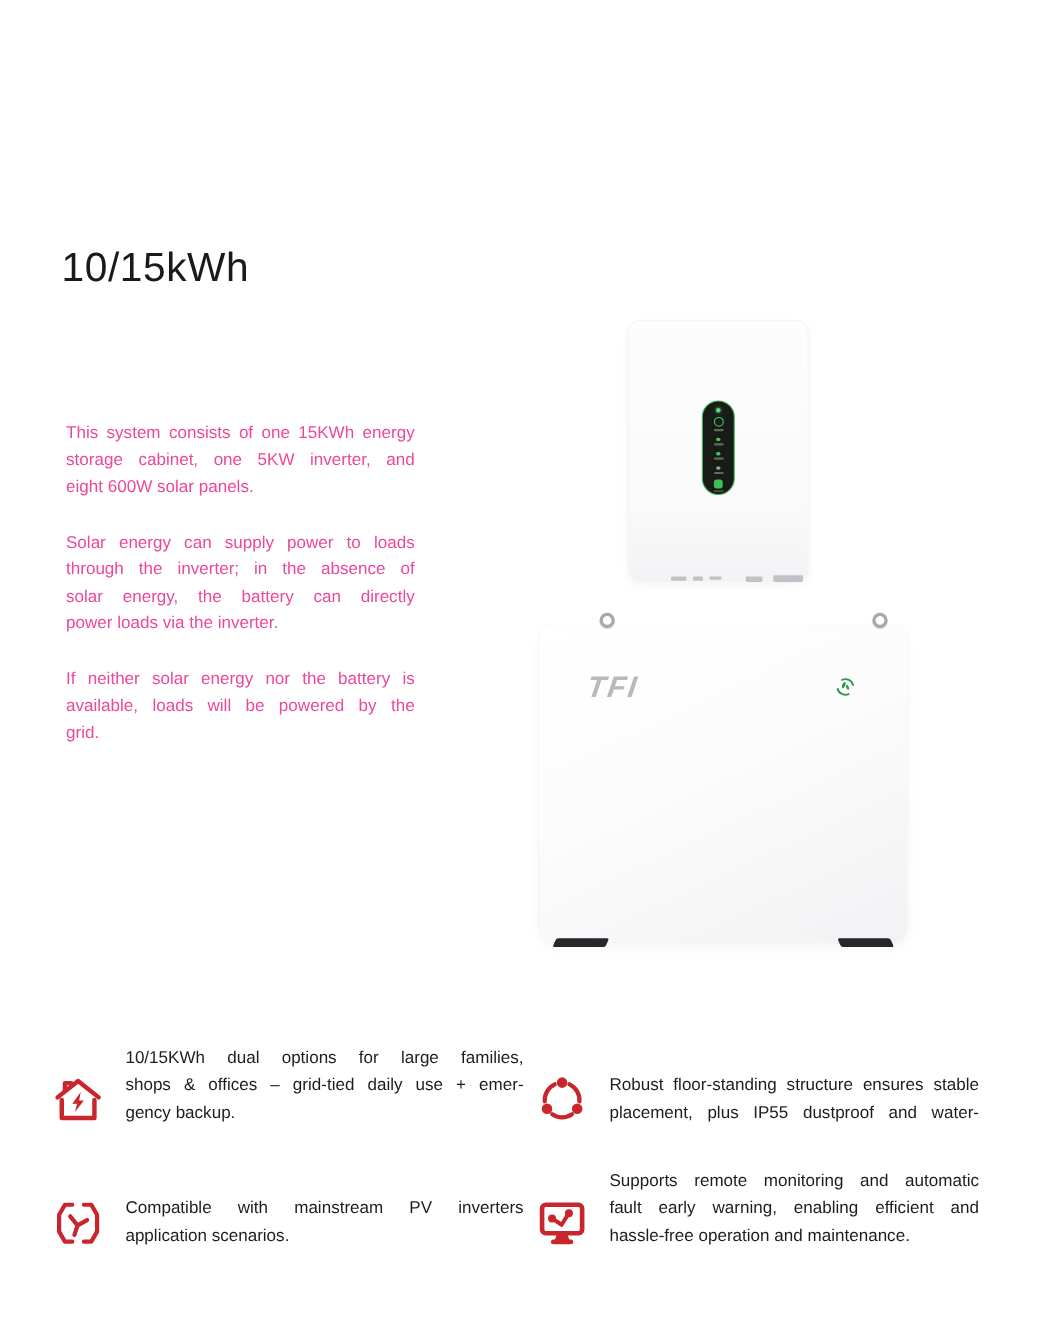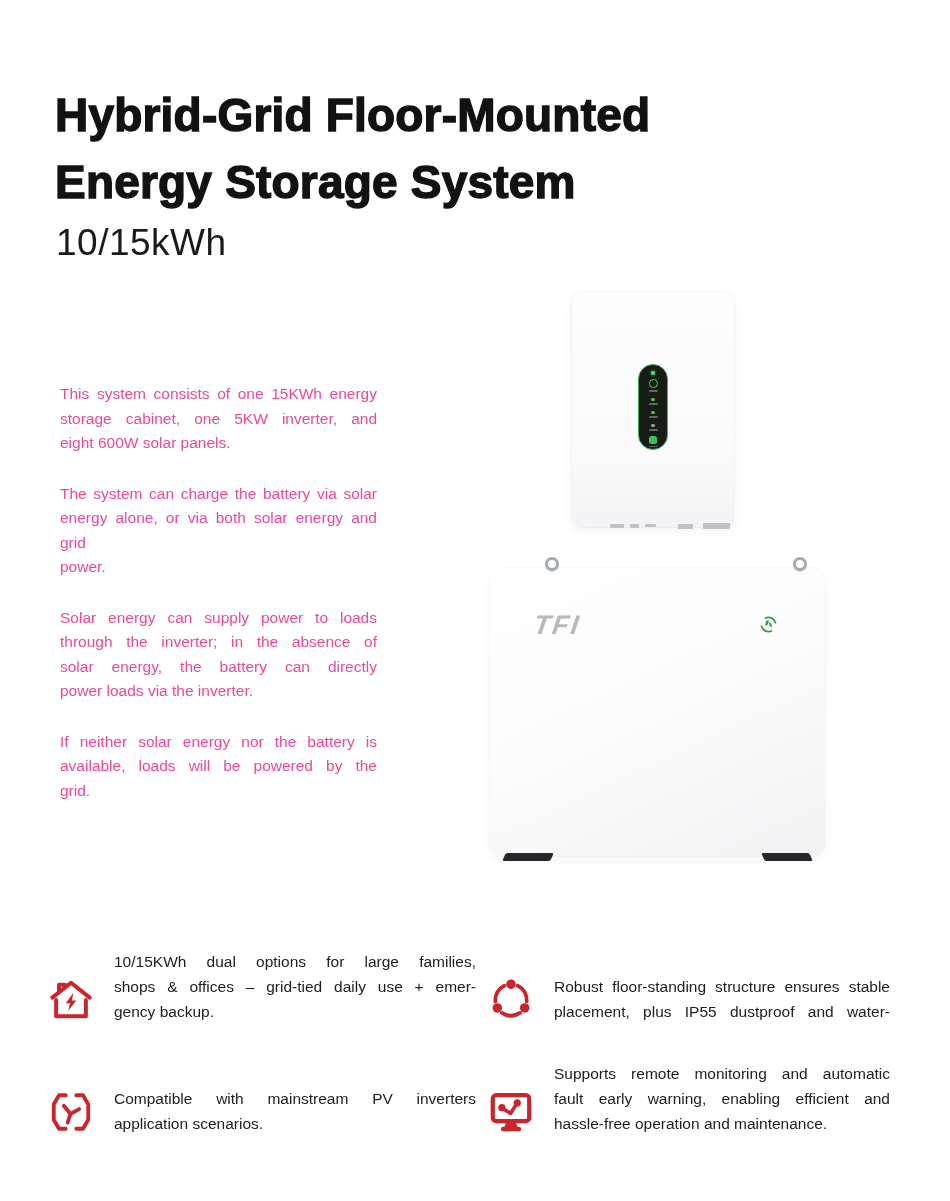--- a/index.html
+++ b/index.html
@@ -82,37 +82,27 @@
   .f-icon svg { width:100%; height:100%; }
   .f-text { margin-left:20px; margin-right:12px; flex:1; font-size:15.5px; line-height:25px; color:#1d1d1f; }
   .features .feature:nth-child(2) .f-text { margin-right:0;margin-top:34px; }
   .features .feature:nth-child(4) .f-text { margin-right:0; }
 </style>
 </head>
 <body>
 
 <div class="page">
 
-  <h1 class="title">
-    <div>Hybrid-Grid Floor-Mounted</div>
-    <div>Energy Storage System</div>
-  </h1>
   <div class="subtitle">10/15kWh</div>
 
   <div class="intro">
     <div class="para">
         <div class="jline">This system consists of one 15KWh energy</div>
         <div class="jline">storage cabinet, one 5KW inverter, and</div>
         <div class="jline last">eight 600W solar panels.</div>
-      </div>
-    <div class="para">
-        <div class="jline">The system can charge the battery via solar</div>
-        <div class="jline">energy alone, or via both solar energy and</div>
-        <div class="jline">grid</div>
-        <div class="jline last">power.</div>
       </div>
     <div class="para">
         <div class="jline">Solar energy can supply power to loads</div>
         <div class="jline">through the inverter; in the absence of</div>
         <div class="jline">solar energy, the battery can directly</div>
         <div class="jline last">power loads via the inverter.</div>
       </div>
     <div class="para">
         <div class="jline">If neither solar energy nor the battery is</div>
         <div class="jline">available, loads will be powered by the</div>

